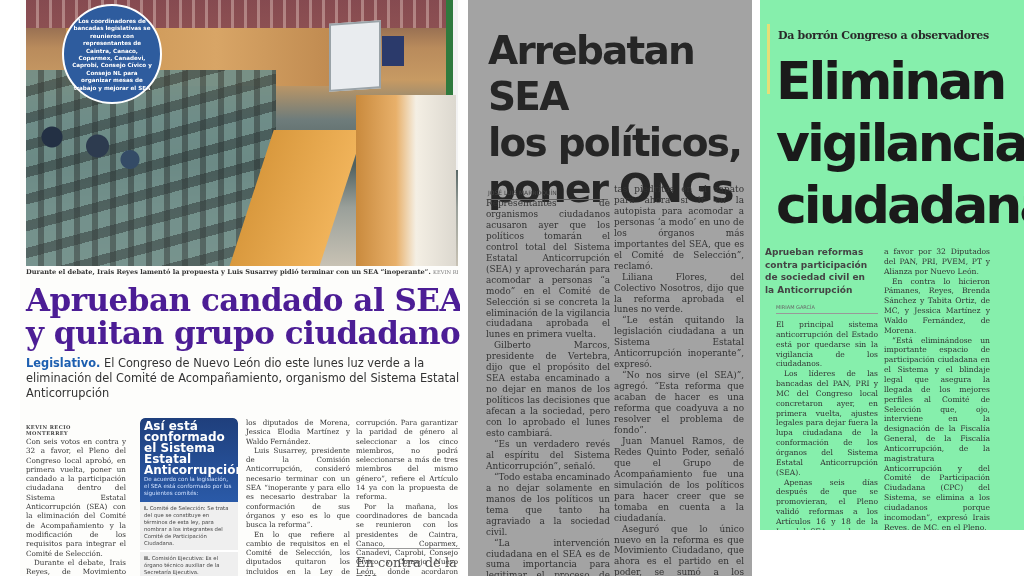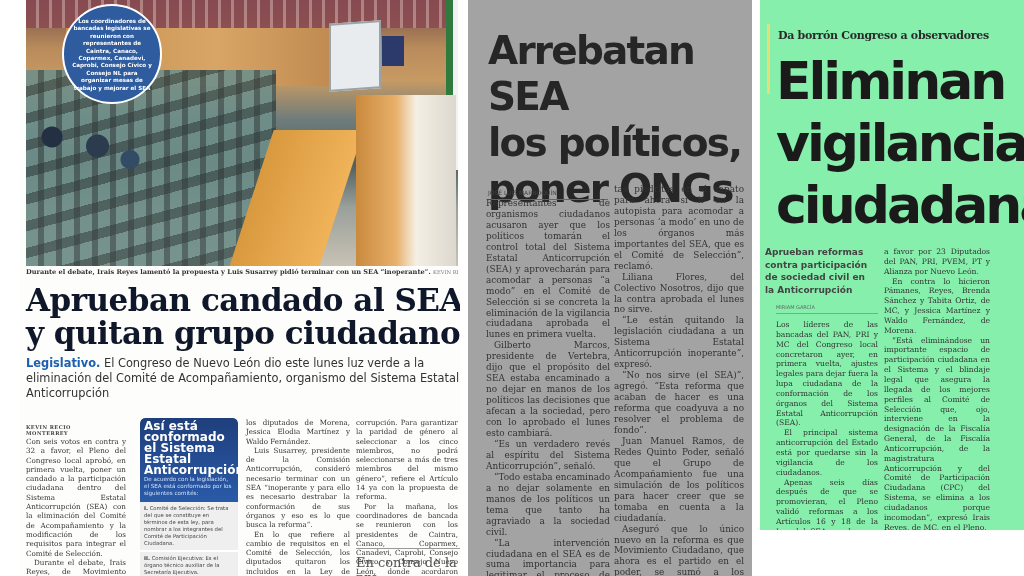--- a/index.html
+++ b/index.html
@@ -29,21 +29,21 @@
            background: radial-gradient(circle at 20% 30%, #233044 0 10px, transparent 11px),
                        radial-gradient(circle at 55% 40%, #2d3b4f 0 11px, transparent 12px),
                        radial-gradient(circle at 80% 55%, #344b66 0 9px, transparent 10px); }
   .bubble { position: absolute; left: 36px; top: 4px; width: 100px; height: 100px; border-radius: 50%;
             background: #2e5c9e; border: 2px solid #fff; color: #fff; font-family: "DejaVu Sans", sans-serif;
             font-size: 5.6px; font-weight: bold; line-height: 7.4px; text-align: center; padding: 12px 7px 0; }
   .caption { position: absolute; left: 6px; top: 268px; width: 432px; font-family: "DejaVu Serif", serif;
              font-size: 6.6px; font-weight: bold; color: #333; white-space: nowrap; overflow: hidden; }
   .caption .credit { font-weight: normal; font-size: 5.2px; color: #777; }
   .headline1 { position: absolute; left: 6px; top: 284px; width: 440px; font-family: "DejaVu Serif", serif;
-               font-weight: bold; font-size: 31px; line-height: 33px; color: #0f172a; letter-spacing: -0.5px; }
+               font-weight: bold; font-size: 31px; line-height: 33px; color: #4c1d95; letter-spacing: -0.5px; }
   .deck1 { position: absolute; left: 6px; top: 356px; width: 436px; font-family: "DejaVu Sans", sans-serif;
            font-size: 11.4px; line-height: 15px; color: #333; }
   .deck1 .kicker { color: #1d5fb0; font-weight: bold; }
   .byline1 { position: absolute; left: 6px; top: 424px; font-size: 5px; font-weight: bold; color: #444; line-height: 6px; letter-spacing: .5px; }
   .col { position: absolute; font-family: "DejaVu Serif", serif; color: #333; text-align: justify; }
   .c1a { left: 6px; top: 437px; width: 100px; font-size: 7.2px; line-height: 9.3px; }
   .c1a p { text-indent: 0; }
   .c1a p + p { text-indent: 10px; }
   .box { position: absolute; left: 120px; top: 418px; width: 98px; height: 158px; background: #eeeeee; border-radius: 5px 5px 0 0; overflow: hidden; }
   .box-head { background: linear-gradient(180deg,#1f3f7c,#2a5aa8); color: #fff; padding: 3px 4px 5px; border-radius: 5px 5px 0 0; }
@@ -141,45 +141,45 @@
   <div class="byline2">JOSÉ LUIS MARROQUÍN</div>
   <div class="col c2a">
     <p>Representantes de organismos ciudadanos acusaron ayer que los políticos tomarán el control total del Sistema Estatal Anticorrupción (SEA) y aprovecharán para acomodar a personas “a modo” en el Comité de Selección si se concreta la eliminación de la vigilancia ciudadana aprobada el lunes en primera vuelta.</p>
     <p>Gilberto Marcos, presidente de Vertebra, dijo que el propósito del SEA estaba encaminado a no dejar en manos de los políticos las decisiones que afecan a la sociedad, pero con lo aprobado el lunes esto cambiará.</p>
     <p>“Es un verdadero revés al espíritu del Sistema Anticorrupción”, señaló.</p>
     <p>“Todo estaba encaminado a no dejar solamente en manos de los políticos un tema que tanto ha agraviado a la sociedad civil.</p>
     <p>“La intervención ciudadana en el SEA es de suma importancia para legitimar el proceso de selección, independientemente de que los que mangonean el Congreso local muchas veces hacen de las suyas para redirigir sus intenciones a través de ciudadanos que se prestan al juego”.</p>
   </div>
   <div class="col c2b">
     <p>tas piedritas en el zapato para ahora sí ir en la autopista para acomodar a personas ‘a modo’ en uno de los órganos más importantes del SEA, que es el Comité de Selección”, reclamó.</p>
-    <p>Liliana Flores, del Colectivo Nosotros, dijo que la contra aprobada el lunes no sirve.</p>
+    <p>Liliana Flores, del Colectivo Nosotros, dijo que la reforma aprobada el lunes no verde.</p>
     <p>“Le están quitando la legislación ciudadana a un Sistema Estatal Anticorrupción inoperante”, expresó.</p>
     <p>“No nos sirve (el SEA)”, agregó. “Esta reforma que acaban de hacer es una reforma que coadyuva a no resolver el problema de fondo”.</p>
     <p>Juan Manuel Ramos, de Redes Quinto Poder, señaló que el Grupo de Acompañamiento fue una simulación de los políticos para hacer creer que se tomaba en cuenta a la ciudadanía.</p>
     <p>Aseguró que lo único nuevo en la reforma es que Movimiento Ciudadano, que ahora es el partido en el poder, se sumó a los legisladores que siempre habían actuado contra los ciudadanos.</p>
 
   </div>
 </section>
 
 <section class="clip3">
   <div class="rule3"></div>
   <div class="kicker3">Da borrón Congreso a observadores</div>
   <h1 class="headline3">
     <span>Eliminan</span><br>
     <span>vigilancia</span><br>
     <span>ciudadana</span>
   </h1>
   <div class="deck3">Aprueban reformas contra participación de sociedad civil en la Anticorrupción</div>
   <div class="byline3">MIRIAM GARCÍA</div>
   <div class="col c3a">
+    <p>El principal sistema anticorrupción del Estado está por quedarse sin la vigilancia de los ciudadanos.</p>
     <p>Los líderes de las bancadas del PAN, PRI y MC del Congreso local concretaron ayer, en primera vuelta, ajustes legales para dejar fuera la lupa ciudadana de la conformación de los órganos del Sistema Estatal Anticorrupción (SEA).</p>
-    <p>El principal sistema anticorrupción del Estado está por quedarse sin la vigilancia de los ciudadanos.</p>
     <p>Apenas seis días después de que se promovieran, el Pleno validó reformas a los Artículos 16 y 18 de la Ley del SEA con las que se eliminan el Grupo Ciudadano de Acompañamiento y los requisitos para formar parte del Comité de Selección del Sistema.</p>
 
   </div>
   <div class="col c3b">
-    <p>a favor por 23 Diputados del PAN, PRI, PVEM, PT y Alianza por Nuevo León.</p>
+    <p>a favor por 32 Diputados del PAN, PRI, PVEM, PT y Alianza por Nuevo León.</p>
     <p>En contra lo hicieron Pámanes, Reyes, Brenda Sánchez y Tabita Ortiz, de MC, y Jessica Martínez y Waldo Fernández, de Morena.</p>
     <p>“Está eliminándose un importante espacio de participación ciudadana en el Sistema y el blindaje legal que asegura la llegada de los mejores perfiles al Comité de Selección que, ojo, interviene en la designación de la Fiscalía General, de la Fiscalía Anticorrupción, de la magistratura Anticorrupción y del Comité de Participación Ciudadana (CPC) del Sistema, se elimina a los ciudadanos porque incomodan”, expresó Irais Reyes, de MC, en el Pleno.</p>
     <p>Sandra Pámanes, también de MC, dijo que excluir a los ciudadanos no era lo mejor para destrabar y fortalecer al SEA y que si éste no tiene bases sólidas es porque el Congreso ha sido omiso al definir reglas.</p>
 
   </div>
 </section>
 
 </body></html>

